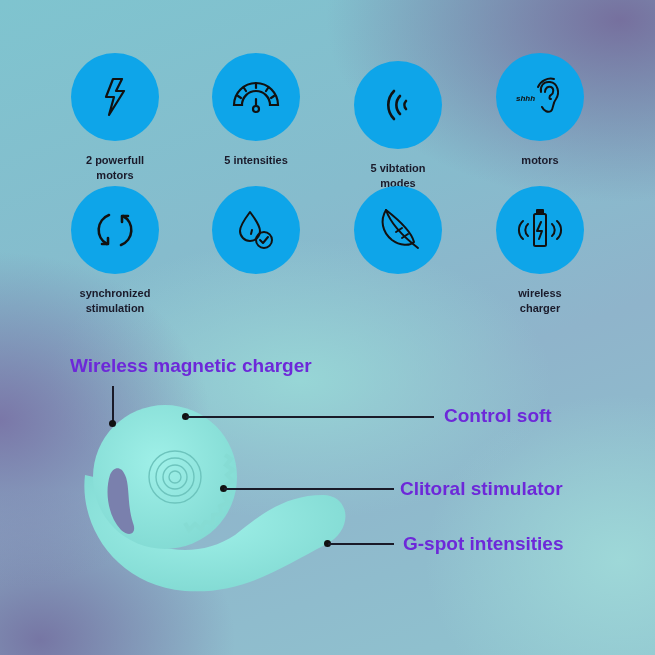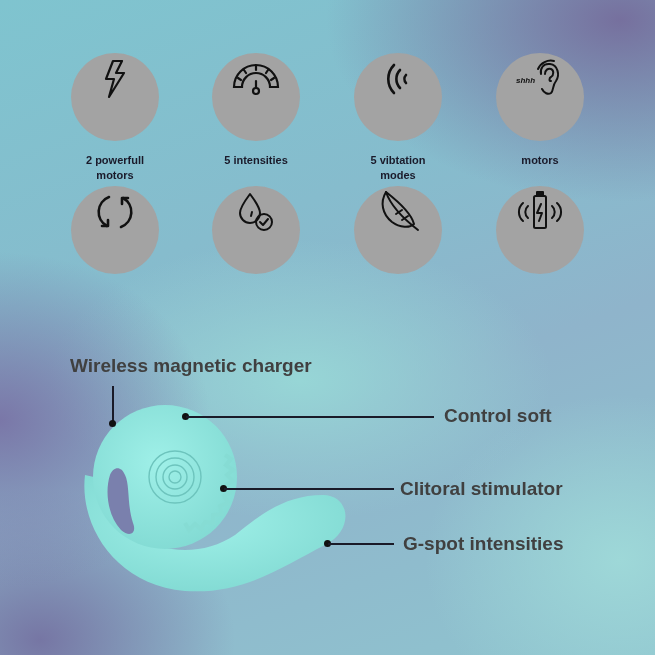--- a/index.html
+++ b/index.html
@@ -11,30 +11,30 @@
         radial-gradient(ellipse 300px 240px at 0px 420px, #7a77a8 0%, rgba(122,119,168,0) 70%),
         radial-gradient(ellipse 260px 200px at 40px 640px, #7676a4 0%, rgba(118,118,164,0) 75%),
         radial-gradient(ellipse 360px 200px at 300px 380px, #97d6d6 0%, rgba(151,214,214,0) 70%),
         radial-gradient(ellipse 260px 220px at 620px 560px, #9ed8d8 0%, rgba(158,216,216,0) 75%),
         linear-gradient(160deg, #7fc4cf 0%, #86bccd 35%, #8fb4cb 60%, #8fc4cf 100%);
     }
     .feature {
       position:absolute; width:120px; text-align:center;
     }
     .circle {
-      width:88px; height:88px; border-radius:50%; background:#a3a3a3;
-      margin:0 auto; display:flex; align-items:flex-start; justify-content:center;
+      width:88px; height:88px; border-radius:50%; background:#0ea5e9;
+      margin:0 auto; display:flex; align-items:center; justify-content:center;
     }
     .circle svg { width:52px; height:52px; }
     .flabel {
       margin-top:12px; font-size:11px; font-weight:bold; line-height:15px;
       color:#1a1a2a; white-space:pre-line;
     }
     .callout {
-      position:absolute; font-size:19px; font-weight:bold; color:#404040;
+      position:absolute; font-size:19px; font-weight:bold; color:#6d28d9;
       white-space:nowrap;
       text-align:center;
     }
     .line { position:absolute; height:2px; background:#1a1a28; }
     .vline { position:absolute; width:2px; background:#1a1a28; }
     .dot { position:absolute; width:7px; height:7px; border-radius:50%; background:#111; }
   </style>
 </head>
 <body>
 
@@ -57,21 +57,21 @@
       <line x1="38" y1="17" x2="36" y2="20"></line>
       <line x1="8" y1="25" x2="11" y2="27"></line>
       <line x1="44" y1="25" x2="41" y2="27"></line>
       <line x1="26" y1="28" x2="26" y2="35"></line>
       <circle cx="26" cy="38" r="3"></circle>
     </svg>
   </div>
   <div class="flabel">5 intensities</div>
 </div>
 
-<div class="feature" style="left:338px; top:53px;">
+<div class="feature" style="left:338px; top:61px;">
   <div class="circle">
     <svg viewBox="0 0 52 52" fill="none" stroke="#111" stroke-width="2.6" stroke-linecap="round">
       <path d="M22 12 A20 20 0 0 0 22 40"></path>
       <path d="M28 17 A13 13 0 0 0 28 35"></path>
       <path d="M34 22 A6 6 0 0 0 34 30"></path>
     </svg>
   </div>
   <div class="flabel">5 vibtation
 modes</div>
 </div>
@@ -90,20 +90,22 @@
 
 <div class="feature" style="left:55px; top:186px;">
   <div class="circle">
     <svg viewBox="0 0 52 52" fill="none" stroke="#111" stroke-width="2.6" stroke-linecap="round" stroke-linejoin="round">
       <path d="M20 11 A16 16 0 0 0 18 40"></path>
       <path d="M13 40 L19 40 L19 34"></path>
       <path d="M32 41 A16 16 0 0 0 34 12"></path>
       <path d="M39 12 L33 12 L33 18"></path>
     </svg>
   </div>
+  <div class="flabel">synchronized
+stimulation</div>
 </div>
 
 <div class="feature" style="left:196px; top:186px;">
   <div class="circle">
     <svg viewBox="0 0 52 52" fill="none" stroke="#111" stroke-width="2" stroke-linecap="round" stroke-linejoin="round">
       <path d="M20 8 C14 16 10 22 10 27 A10 10 0 0 0 30 27 C30 22 26 16 20 8 Z"></path>
       <path d="M22 26 L21 30"></path>
       <circle cx="34" cy="36" r="8"></circle>
       <path d="M30 36 L33 39 L38 33"></path>
     </svg>
@@ -126,20 +128,22 @@
     <svg viewBox="0 0 52 52" fill="none" stroke="#111" stroke-width="2" stroke-linecap="round" stroke-linejoin="round">
       <rect x="20" y="10" width="12" height="32" rx="1.5"></rect>
       <rect x="23" y="6" width="6" height="3" fill="#111"></rect>
       <path d="M27 18 L23 27 L28 27 L25 35"></path>
       <path d="M14 20 A8 8 0 0 0 14 32"></path>
       <path d="M9 17 A12 12 0 0 0 9 35"></path>
       <path d="M38 20 A8 8 0 0 1 38 32"></path>
       <path d="M43 17 A12 12 0 0 1 43 35"></path>
     </svg>
   </div>
+  <div class="flabel">wireless
+charger</div>
 </div>
 
 <svg style="position:absolute; left:75px; top:395px;" width="300" height="200" viewBox="0 0 300 200">
   <defs>
     <radialGradient id="bodyGrad" cx="45%" cy="40%" r="70%">
       <stop offset="0%" stop-color="#9ff0e8"></stop>
       <stop offset="100%" stop-color="#7fd8d1"></stop>
     </radialGradient>
   </defs>
 

